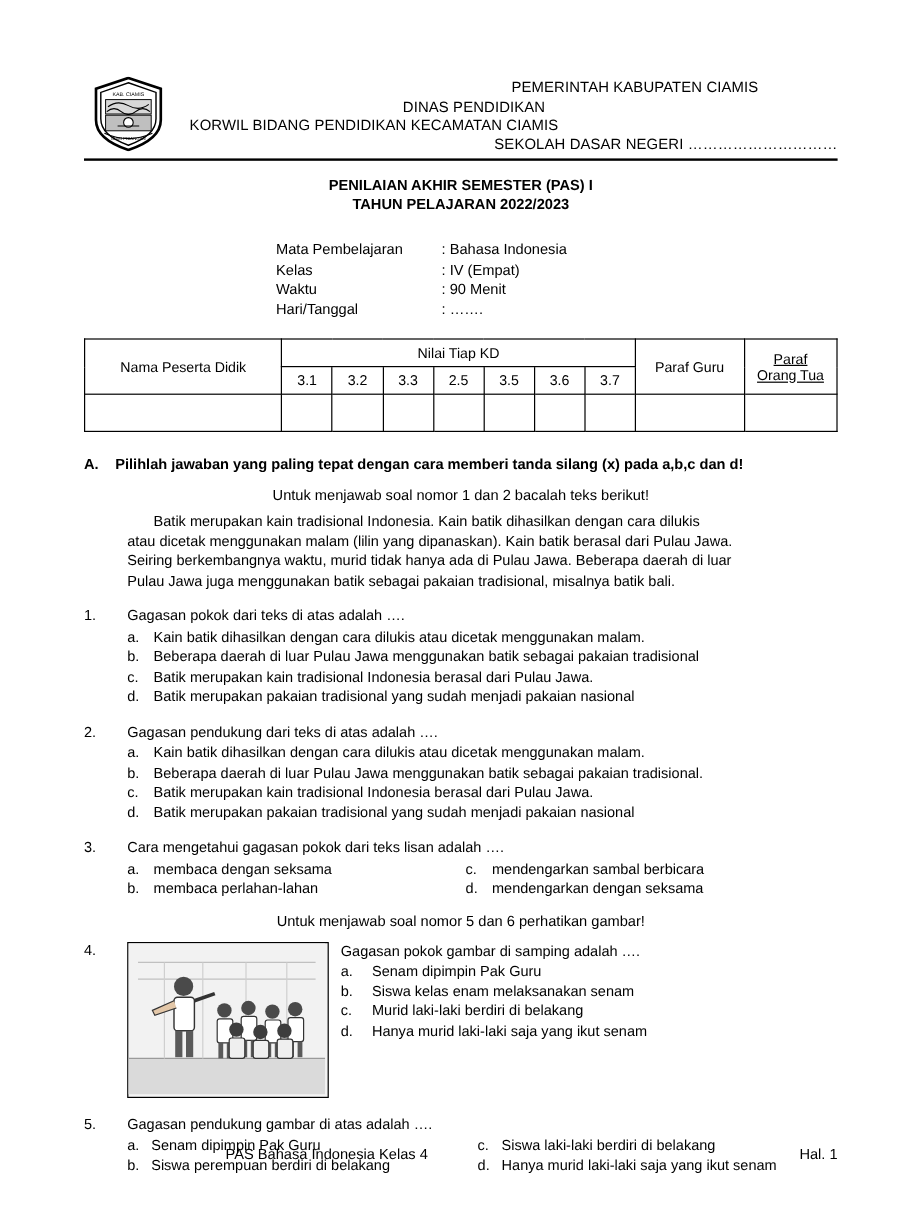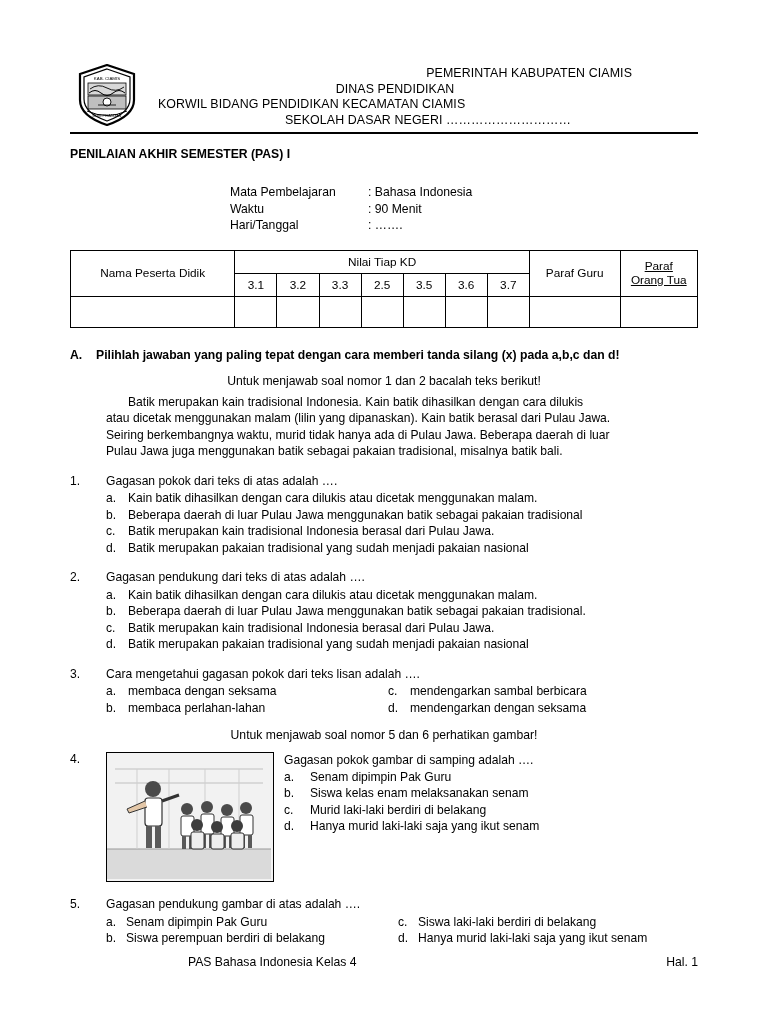--- a/index.html
+++ b/index.html
@@ -47,31 +47,31 @@
     flex: 1 1 auto;
     padding-left: 22px;
     padding-top: 8px;
     font-size: 12.4px;
     line-height: 15.5px;
     letter-spacing: 0.1px;
   }
   .header-text .l1 { text-align: right; padding-right: 66px; }
   .header-text .l2 { text-align: center; padding-right: 66px; }
   .header-text .l3 { text-align: left; }
-  .header-text .l4 { text-align: center; }
+  .header-text .l4 { text-align: right; }
 
   .rule {
     border-bottom: 2px solid #000;
     margin-top: 4px;
     width: 100%;
   }
 
   
   .title-block {
-    text-align: left;
+    text-align: center;
     font-weight: bold;
     font-size: 12.2px;
     line-height: 16px;
     margin-top: 12px;
   }
 
   
   .meta {
     margin-top: 22px;
     margin-left: 160px;
@@ -220,26 +220,31 @@
         <div class="l1">PEMERINTAH KABUPATEN CIAMIS</div>
         <div class="l2">DINAS PENDIDIKAN</div>
         <div class="l3">KORWIL BIDANG PENDIDIKAN KECAMATAN  CIAMIS</div>
         <div class="l4">SEKOLAH DASAR NEGERI  …………………………</div>
       </div>
     </div>
     <div class="rule"></div>
 
     <div class="title-block">
       <div>PENILAIAN AKHIR SEMESTER (PAS) I</div>
+      <div>TAHUN PELAJARAN 2022/2023</div>
     </div>
 
     <div class="meta">
       <div class="meta-row">
         <div class="meta-label">Mata Pembelajaran</div>
         <div class="meta-value">: Bahasa Indonesia</div>
+      </div>
+      <div class="meta-row">
+        <div class="meta-label">Kelas</div>
+        <div class="meta-value">: IV (Empat)</div>
       </div>
       <div class="meta-row">
         <div class="meta-label">Waktu</div>
         <div class="meta-value">: 90 Menit</div>
       </div>
       <div class="meta-row">
         <div class="meta-label">Hari/Tanggal</div>
         <div class="meta-value">: …….</div>
       </div>
     </div>

